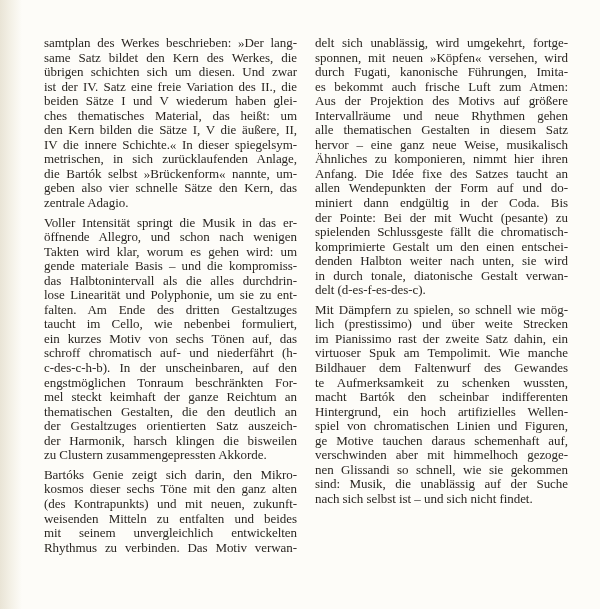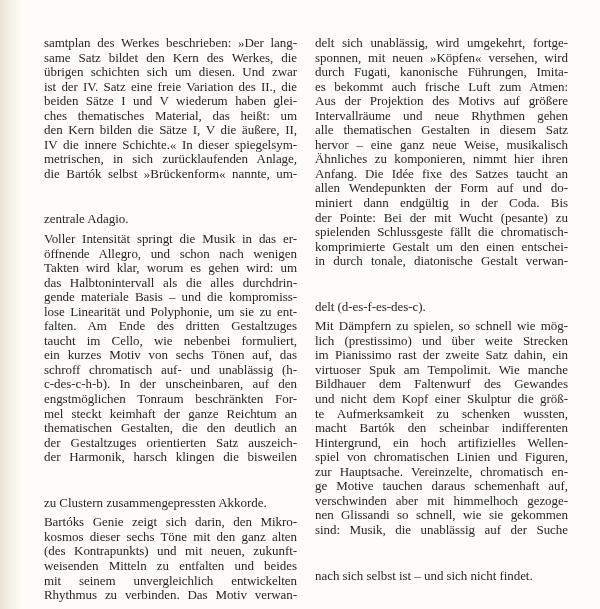--- a/index.html
+++ b/index.html
@@ -42,53 +42,53 @@
   }
   .line {
     display: block;
     text-align: justify;
     text-align-last: justify;
     white-space: nowrap;
     height: 14.55px;
   }
   .line.last {
     text-align-last: left;
-    margin-top: 31px;
   }
 </style>
 </head>
 <body>
 
 <div class="page-shadow"></div>
 
 <div class="column col-left" id="col-left">
     <div class="para">
       <span class="line">samtplan des Werkes beschrieben: »Der lang-</span>
       <span class="line">same Satz bildet den Kern des Werkes, die</span>
       <span class="line">übrigen schichten sich um diesen. Und zwar</span>
       <span class="line">ist der IV. Satz eine freie Variation des II., die</span>
       <span class="line">beiden Sätze I und V wiederum haben glei-</span>
       <span class="line">ches thematisches Material, das heißt: um</span>
       <span class="line">den Kern bilden die Sätze I, V die äußere, II,</span>
       <span class="line">IV die innere Schichte.« In dieser spiegelsym-</span>
       <span class="line">metrischen, in sich zurücklaufenden Anlage,</span>
       <span class="line">die Bartók selbst »Brückenform« nannte, um-</span>
+      <span class="line">geben also vier schnelle Sätze den Kern, das</span>
       <span class="line last">zentrale Adagio.</span>
     </div>
     <div class="para">
       <span class="line">Voller Intensität springt die Musik in das er-</span>
       <span class="line">öffnende Allegro, und schon nach wenigen</span>
       <span class="line">Takten wird klar, worum es gehen wird: um</span>
+      <span class="line">gende materiale Basis – und die kompromiss-</span>
       <span class="line">das Halbtonintervall als die alles durchdrin-</span>
-      <span class="line">gende materiale Basis – und die kompromiss-</span>
       <span class="line">lose Linearität und Polyphonie, um sie zu ent-</span>
       <span class="line">falten. Am Ende des dritten Gestaltzuges</span>
       <span class="line">taucht im Cello, wie nebenbei formuliert,</span>
       <span class="line">ein kurzes Motiv von sechs Tönen auf, das</span>
-      <span class="line">schroff chromatisch auf- und unablässig (h-</span>
+      <span class="line">schroff chromatisch auf- und niederfährt (h-</span>
       <span class="line">c-des-c-h-b). In der unscheinbaren, auf den</span>
       <span class="line">engstmöglichen Tonraum beschränkten For-</span>
       <span class="line">mel steckt keimhaft der ganze Reichtum an</span>
       <span class="line">thematischen Gestalten, die den deutlich an</span>
       <span class="line">der Gestaltzuges orientierten Satz auszeich-</span>
       <span class="line">der Harmonik, harsch klingen die bisweilen</span>
       <span class="line last">zu Clustern zusammengepressten Akkorde.</span>
     </div>
     <div class="para">
       <span class="line">Bartóks Genie zeigt sich darin, den Mikro-</span>
@@ -109,34 +109,33 @@
       <span class="line">Intervallräume und neue Rhythmen gehen</span>
       <span class="line">alle thematischen Gestalten in diesem Satz</span>
       <span class="line">hervor – eine ganz neue Weise, musikalisch</span>
       <span class="line">Ähnliches zu komponieren, nimmt hier ihren</span>
       <span class="line">Anfang. Die Idée fixe des Satzes taucht an</span>
       <span class="line">allen Wendepunkten der Form auf und do-</span>
       <span class="line">miniert dann endgültig in der Coda. Bis</span>
       <span class="line">der Pointe: Bei der mit Wucht (pesante) zu</span>
       <span class="line">spielenden Schlussgeste fällt die chromatisch-</span>
       <span class="line">komprimierte Gestalt um den einen entschei-</span>
+      <span class="line">denden Halbton weiter nach unten, sie wird</span>
       <span class="line">in durch tonale, diatonische Gestalt verwan-</span>
       <span class="line last">delt (d-es-f-es-des-c).</span>
     </div>
     <div class="para">
       <span class="line">Mit Dämpfern zu spielen, so schnell wie mög-</span>
       <span class="line">lich (prestissimo) und über weite Strecken</span>
       <span class="line">im Pianissimo rast der zweite Satz dahin, ein</span>
       <span class="line">virtuoser Spuk am Tempolimit. Wie manche</span>
       <span class="line">Bildhauer dem Faltenwurf des Gewandes</span>
-      <span class="line">und nicht dem Kopf einer Skulptur die größ-</span>
       <span class="line">te Aufmerksamkeit zu schenken wussten,</span>
       <span class="line">macht Bartók den scheinbar indifferenten</span>
       <span class="line">Hintergrund, ein hoch artifizielles Wellen-</span>
       <span class="line">spiel von chromatischen Linien und Figuren,</span>
-      <span class="line">zur Hauptsache. Vereinzelte, chromatisch en-</span>
       <span class="line">ge Motive tauchen daraus schemenhaft auf,</span>
       <span class="line">verschwinden aber mit himmelhoch gezoge-</span>
       <span class="line">nen Glissandi so schnell, wie sie gekommen</span>
       <span class="line">sind: Musik, die unablässig auf der Suche</span>
       <span class="line last">nach sich selbst ist – und sich nicht findet.</span>
     </div>
   </div>
 
 </body></html>

